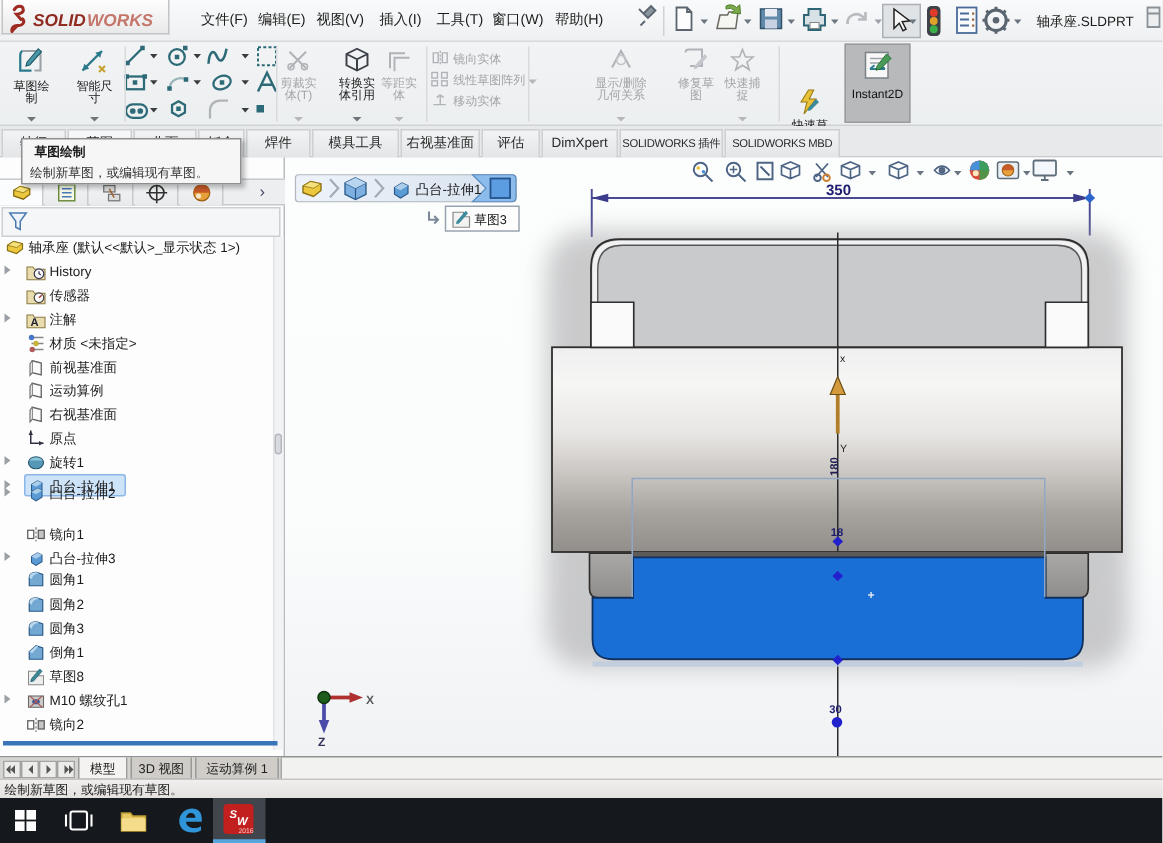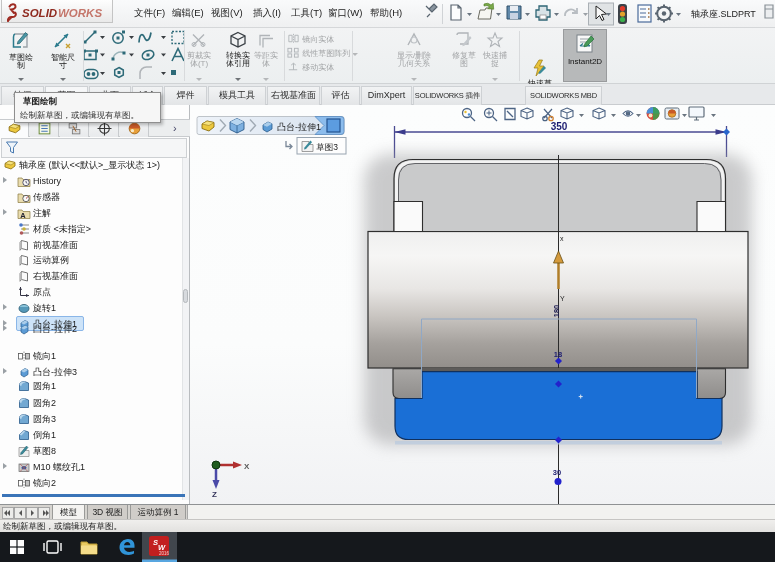--- a/index.html
+++ b/index.html
@@ -234,21 +234,21 @@
 <div class="ctab" style="left:1px;width:43px;">特征</div>
 <div class="ctab active" style="left:45px;width:43px;">草图</div>
 <div class="ctab" style="left:89px;width:42px;">曲面</div>
 <div class="ctab" style="left:132px;width:31px;">钣金</div>
 <div class="ctab" style="left:164px;width:43px;">焊件</div>
 <div class="ctab" style="left:208px;width:58px;">模具工具</div>
 <div class="ctab" style="left:267px;width:53px;">右视基准面</div>
 <div class="ctab" style="left:321px;width:39px;">评估</div>
 <div class="ctab" style="left:361px;width:51px;">DimXpert</div>
 <div class="ctab" style="left:413px;width:69px;font-size:7.5px;letter-spacing:-0.2px;">SOLIDWORKS 插件</div>
-<div class="ctab" style="left:483px;width:77px;font-size:7.5px;letter-spacing:-0.2px;margin-left:42px;">SOLIDWORKS MBD</div>
+<div class="ctab" style="left:483px;width:77px;font-size:7.5px;letter-spacing:-0.2px;">SOLIDWORKS MBD</div>
 </div>
 
 <div id="lpanel" class="abs">
 <div id="ptabs" class="abs">
 <div class="ptab" style="left:0;background:#fbfcfd;"><svg width="15" height="15" style="margin:1px 7px" viewBox="0 0 14 14">
           <path d="M2,5.5 L6,3 L12,4.5 L12,8 L8,11 L2,9 Z" fill="#ecc83e" stroke="#8a6d10" stroke-width="0.8"></path>
           <path d="M2,5.5 L6,3 L12,4.5 L8,7 Z" fill="#f6e27c" stroke="#8a6d10" stroke-width="0.5"></path>
         </svg></div>
 <div class="ptab" style="left:30px;"><svg width="15" height="15" style="margin:1px 7px" viewBox="0 0 14 14">
           <rect x="2" y="2" width="10" height="10" fill="#f4f8e8" stroke="#6a8a3a" stroke-width="0.9"></rect>

